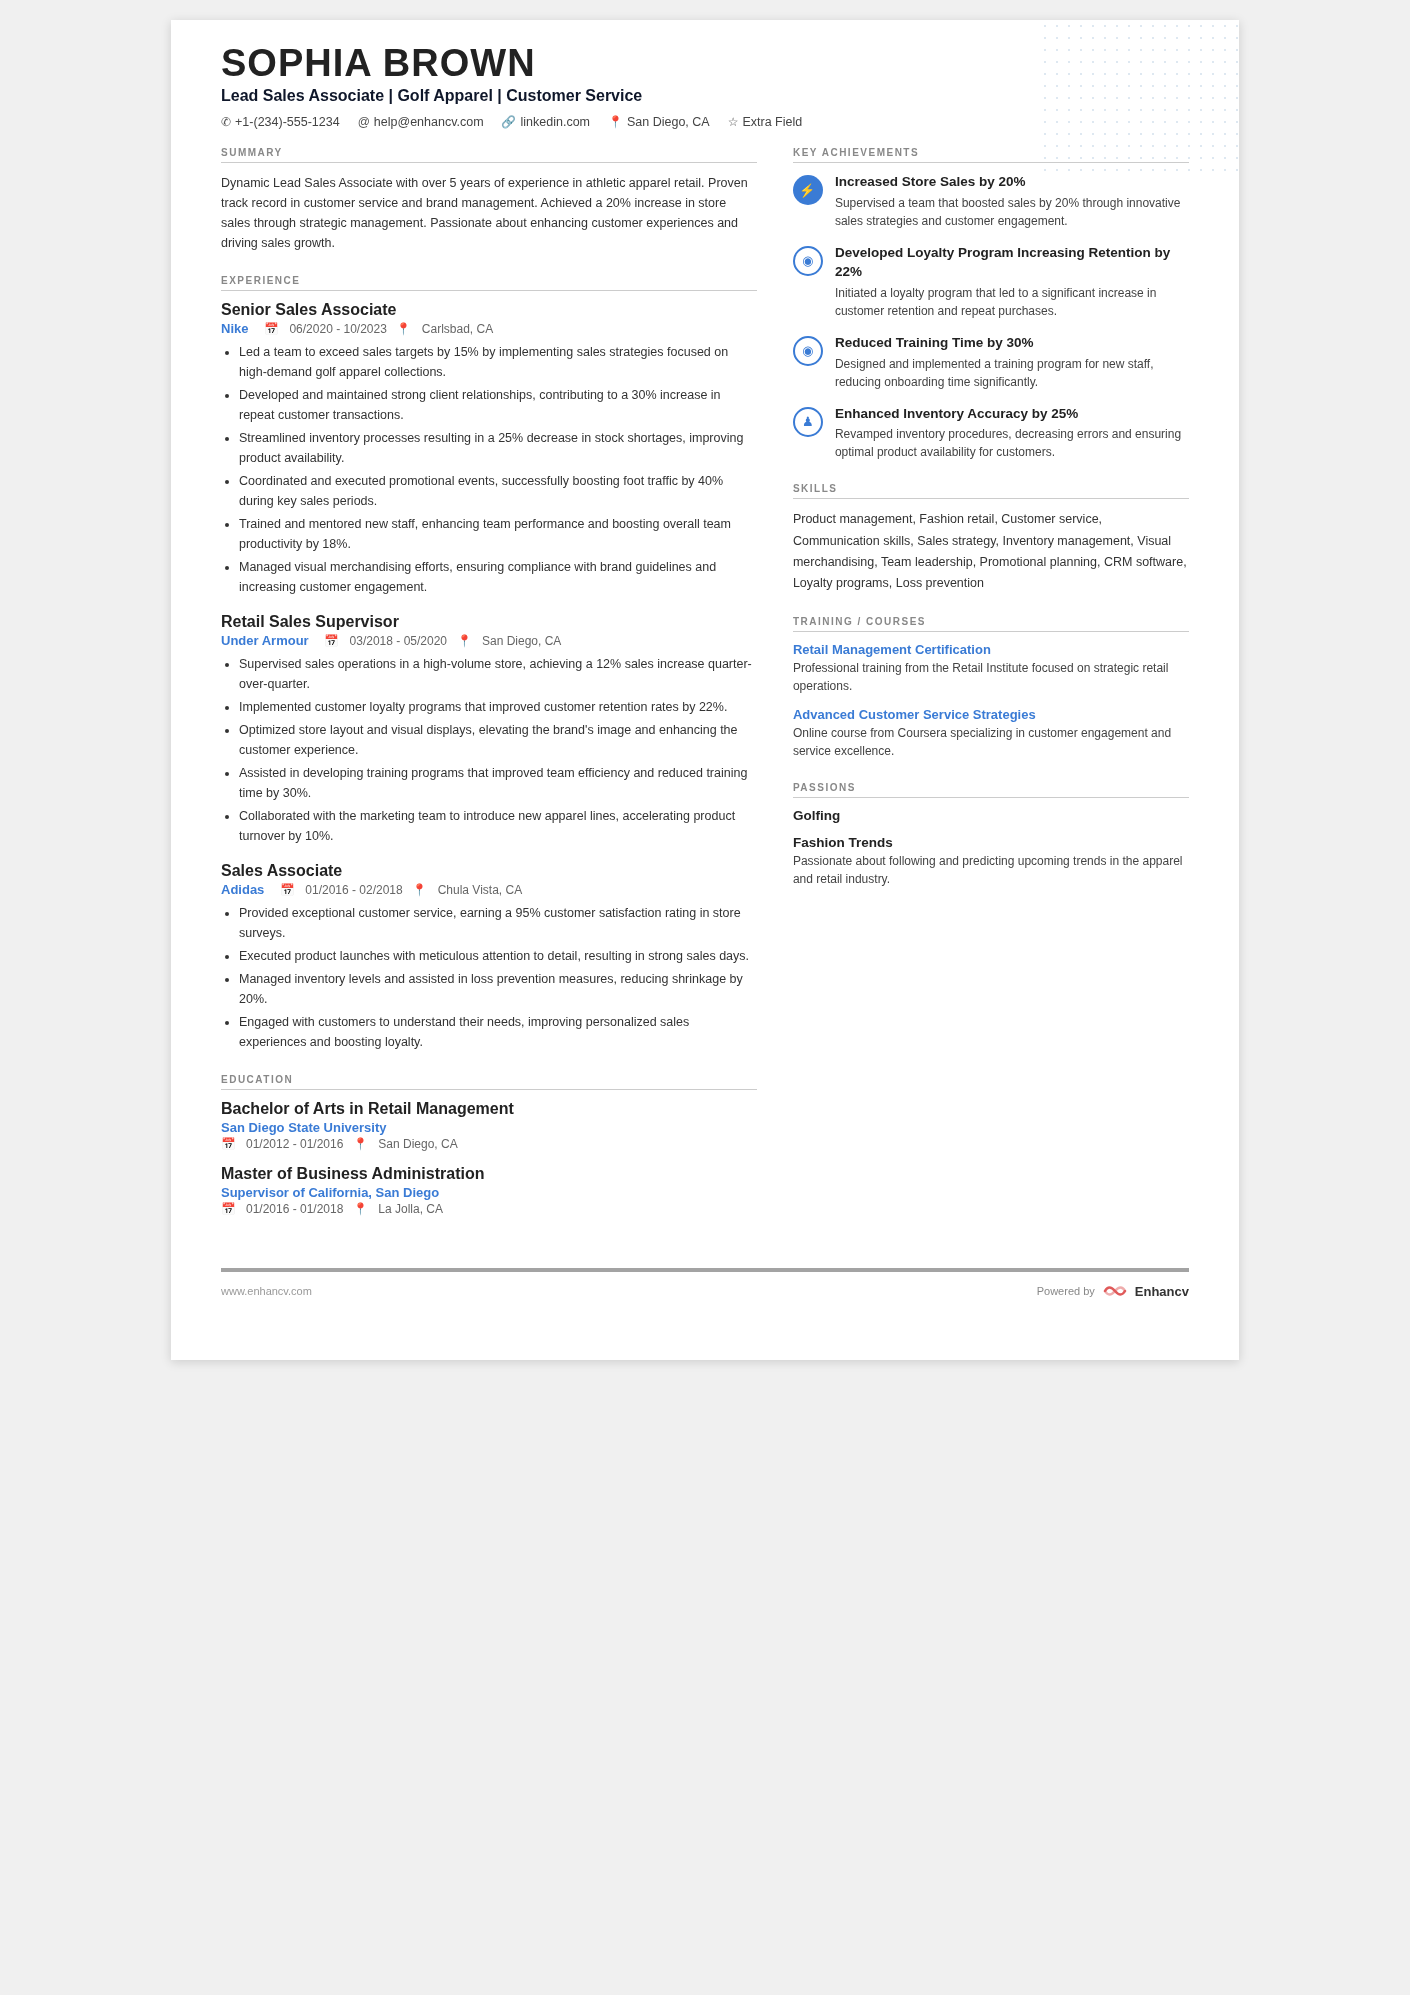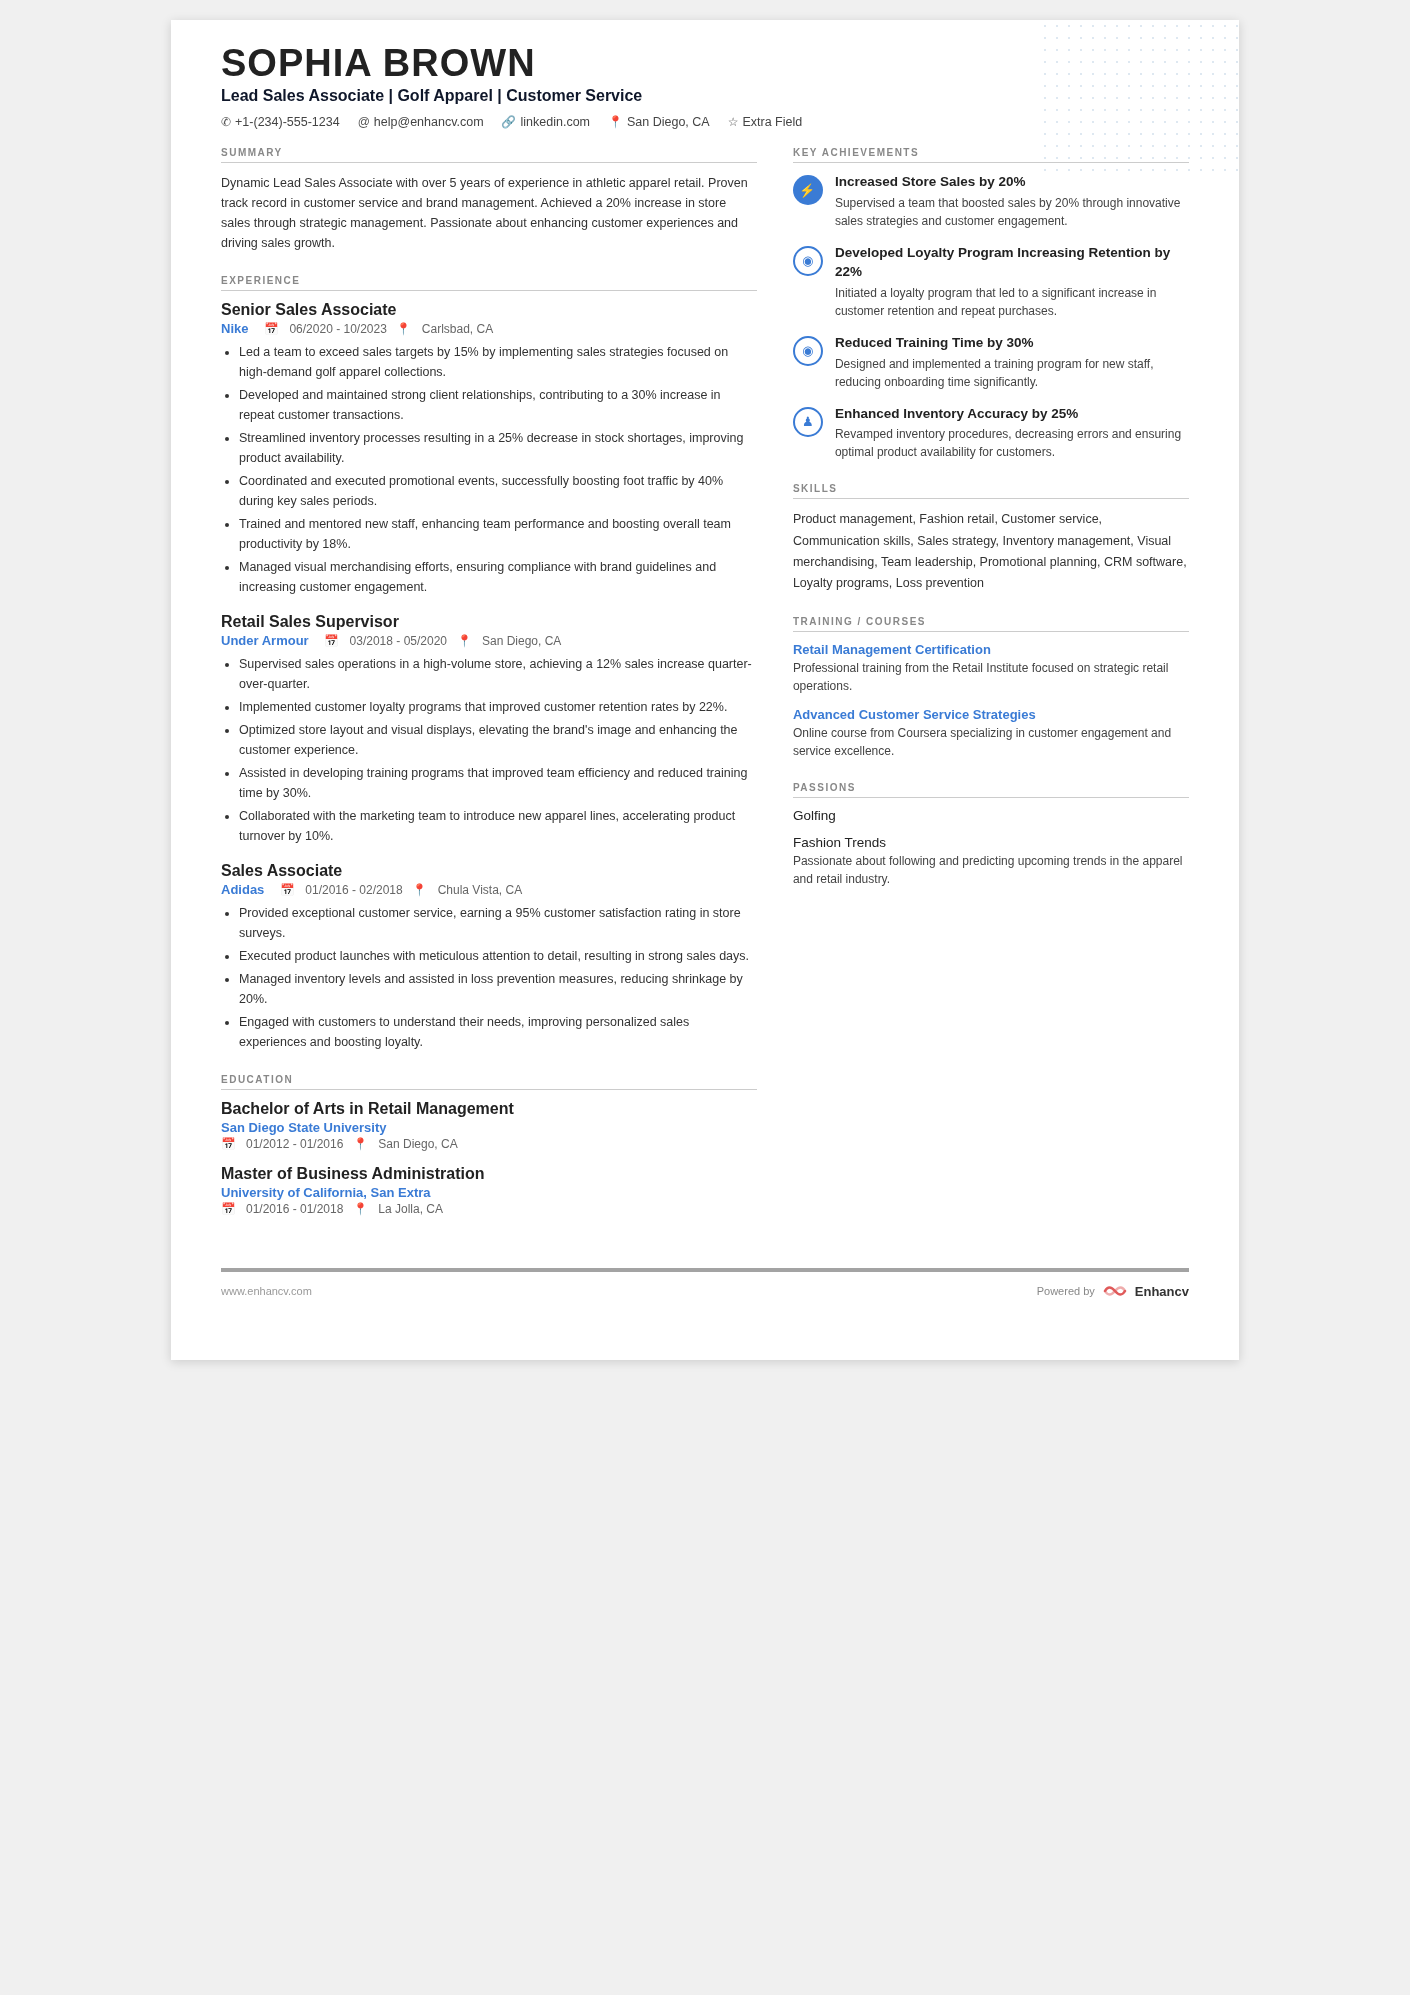--- a/index.html
+++ b/index.html
@@ -193,21 +193,21 @@
       font-size: 12px;
       color: #444;
       line-height: 1.5;
       margin-top: 2px;
     }
 
     
     .passion-item { margin-bottom: 12px; }
     .passion-title {
       font-size: 13.5px;
-      font-weight: 400;
+      font-weight: 700;
       color: #222;
     }
     .passion-desc {
       font-size: 12px;
       color: #444;
       line-height: 1.5;
       margin-top: 2px;
     }
 
     
@@ -345,21 +345,21 @@
           <div class="edu-meta">
             <span>📅</span>
             <span>01/2012 - 01/2016</span>
             <span>📍</span>
             <span>San Diego, CA</span>
           </div>
         </div>
 
         <div class="edu-item">
           <div class="edu-degree">Master of Business Administration</div>
-          <div class="edu-school">University of California, San Extra</div>
+          <div class="edu-school">Supervisor of California, San Diego</div>
           <div class="edu-meta">
             <span>📅</span>
             <span>01/2016 - 01/2018</span>
             <span>📍</span>
             <span>La Jolla, CA</span>
           </div>
         </div>
       </div>
 
     </div>

